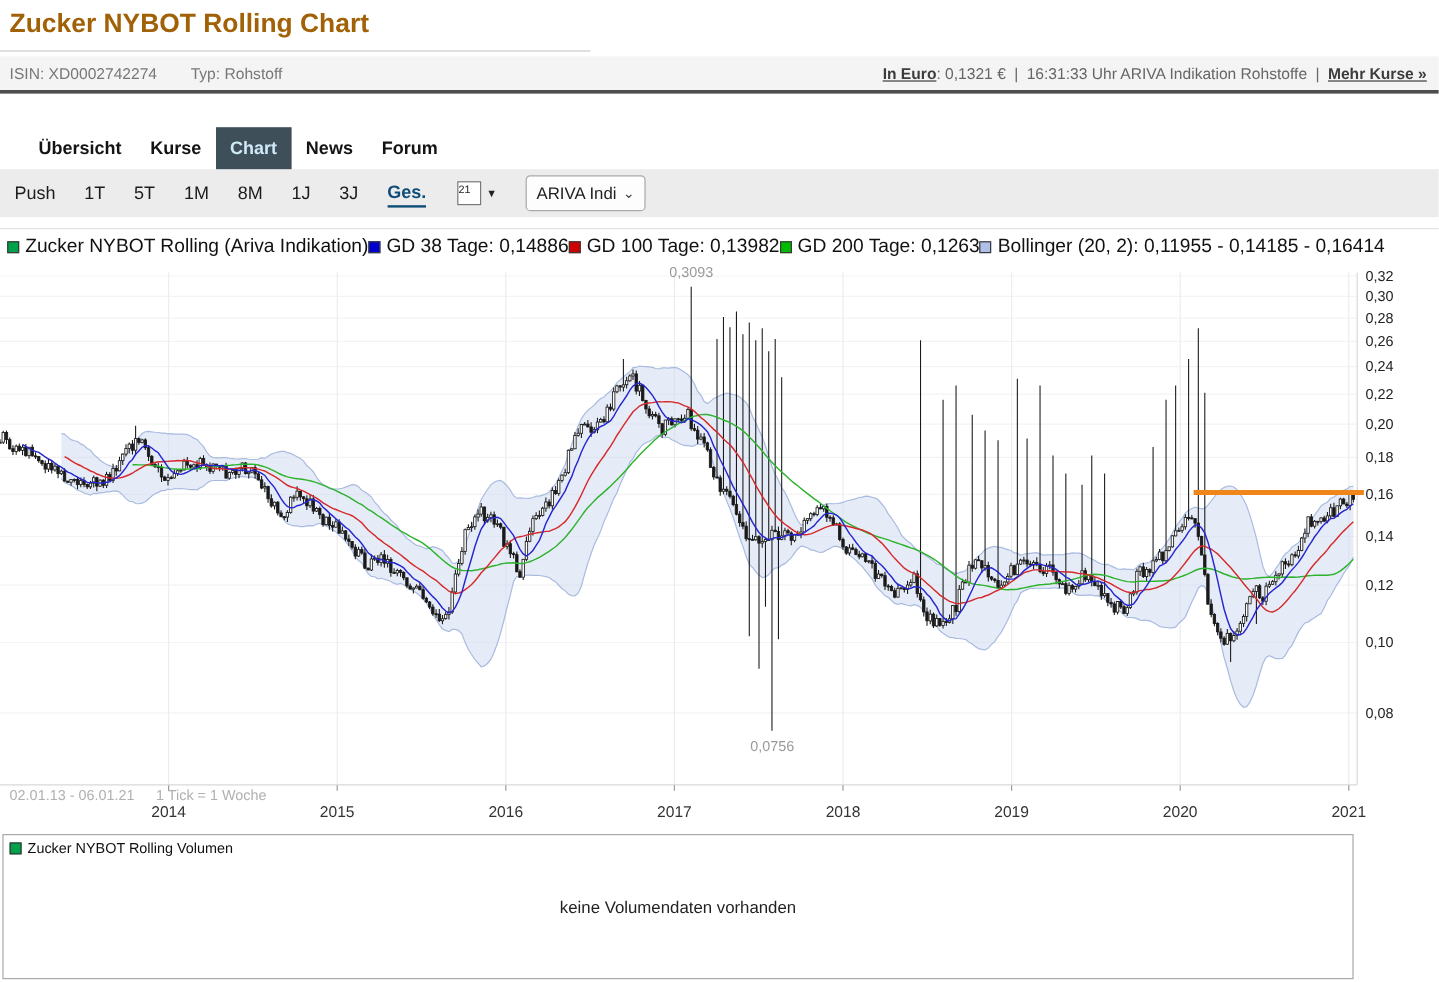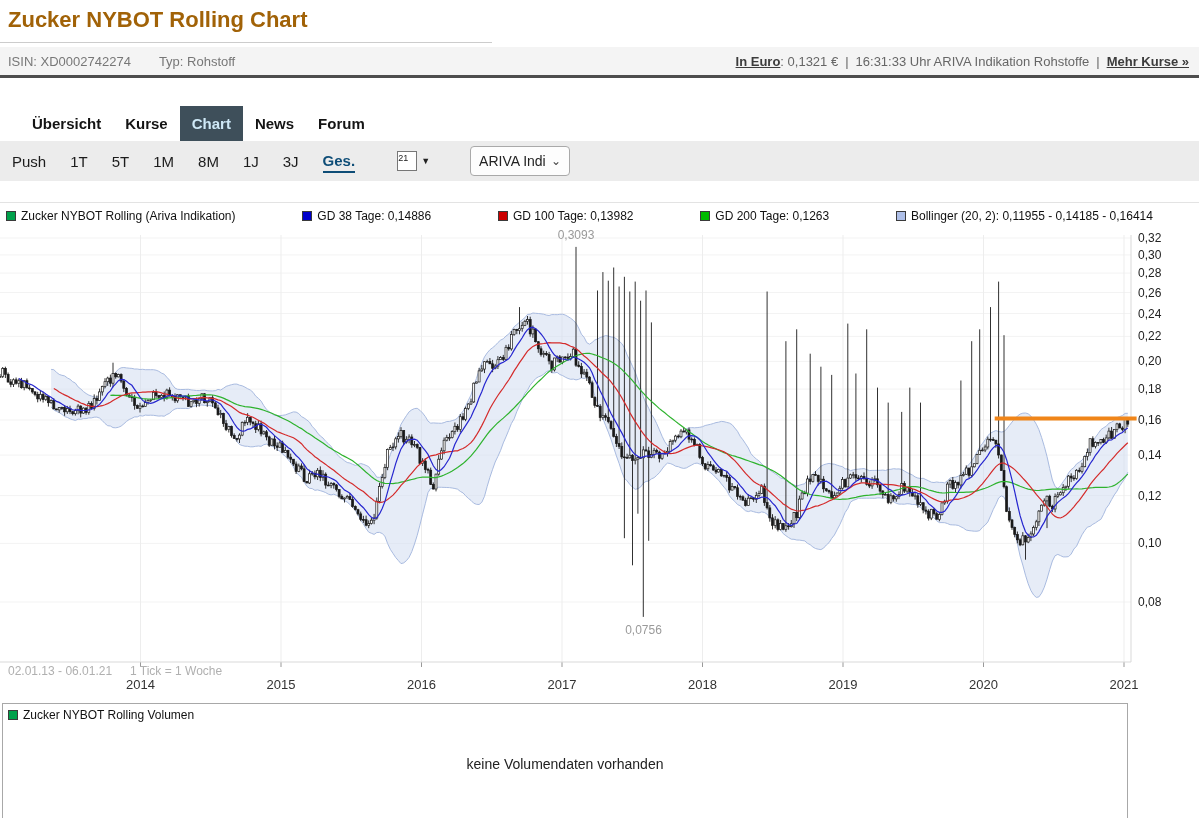--- a/index.html
+++ b/index.html
@@ -12,31 +12,31 @@
 .price{font-size:25px;font-weight:bold;color:#0c0c0c}
 .trend-icon{width:26px;height:26px;border-radius:50%;background:#2fa437;color:#fff;display:flex;align-items:center;justify-content:center;font-size:15px;font-weight:bold;cursor:pointer}
 .chg{font-size:22px;font-weight:bold;color:#1d9b33}
 .infobar{background:#f4f4f4;border-bottom:3px solid #4d4d4d;height:31px;display:flex;justify-content:space-between;align-items:center;padding:0 10px 0 8px;font-size:13px;color:#777}
 .infobar .left{display:flex;gap:28px}
 .infobar .right{display:flex;gap:7px;align-items:center;color:#666}
 .link{color:#3c3c3c;font-weight:bold;text-decoration:underline;cursor:pointer}
 .tabs{display:flex;margin-top:28px;padding-left:20px}
 .tab{background:none;border:none;font-family:inherit;font-size:15px;font-weight:bold;color:#141414;padding:9px 12px;cursor:pointer}
 .tab.active{background:#3e4f5a;color:#cfe9f7}
-.toolbar{background:#ececec;height:40px;display:flex;align-items:center;padding-left:12px;gap:40px}
+.toolbar{background:#ececec;height:40px;display:flex;align-items:center;padding-left:12px;gap:24px}
 .period{background:none;border:none;font-family:inherit;font-size:15px;color:#1c1c1c;cursor:pointer;padding:2px 0}
 .period.active{color:#0e4d77;font-weight:bold;border-bottom:2px solid #0e4d77}
 .cal-btn{display:flex;align-items:center;gap:4px;background:none;border:none;cursor:pointer;margin-left:2px}
 .cal-icon{width:20px;height:20px;border:1px solid #777;background:#fff;display:flex;flex-direction:row}
 .cal-top{height:5px;background:#b23b2e}
 .cal-num{font-size:9px;text-align:center;line-height:13px;color:#222;font-family:inherit}
 .cal-caret{font-size:9px;color:#222}
 .indi-select{display:flex;align-items:center;justify-content:space-between;width:100px;padding:6px 8px;background:#fdfdfd;border:1px solid #a9a9a9;border-radius:4px;font-size:14px;color:#222;cursor:pointer}
 .sel-caret{font-size:12px;color:#444;line-height:8px}
-.legend{display:flex;justify-content:space-between;align-items:center;margin-top:21px;border-top:1px solid #e3e3e3;padding:6px 46px 4px 6px;font-size:12px;color:#111}
+.legend{display:flex;justify-content:space-between;align-items:center;margin-top:9px;border-top:1px solid #e3e3e3;padding:6px 46px 4px 6px;font-size:16px;color:#111}
 .lg-item{display:flex;align-items:center;gap:5px;white-space:nowrap}
 .sq{width:10px;height:10px;border:1px solid #3a3a3a;display:inline-block;flex:none}
 .chart-wrap svg{display:block}
 svg text{font-family:"Liberation Sans",sans-serif}
 .axy{font-size:13px;fill:#333}
 .axp{font-size:12px;fill:#222}
 .ann{font-size:12px;fill:#9a9a9a}
 .foot{font-size:12px;fill:#b0b0b0}
 .volume-box{width:1126px;height:121px;margin:6px 16px 0 2px;border:1px solid #a8a8a8;position:relative}
 .vol-legend{position:absolute;top:4px;left:5px;display:flex;align-items:center;gap:5px;font-size:12px;color:#111}

